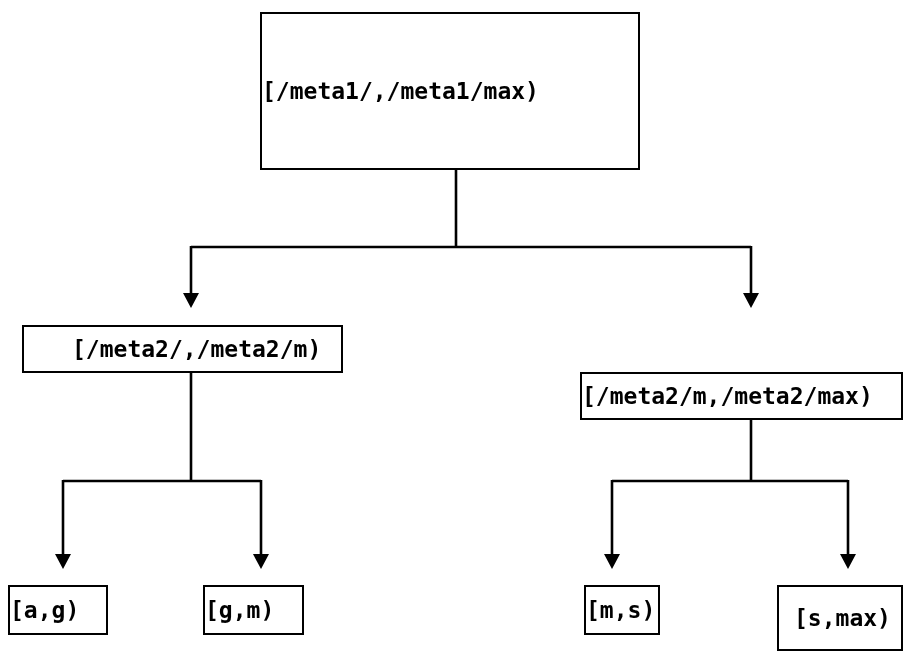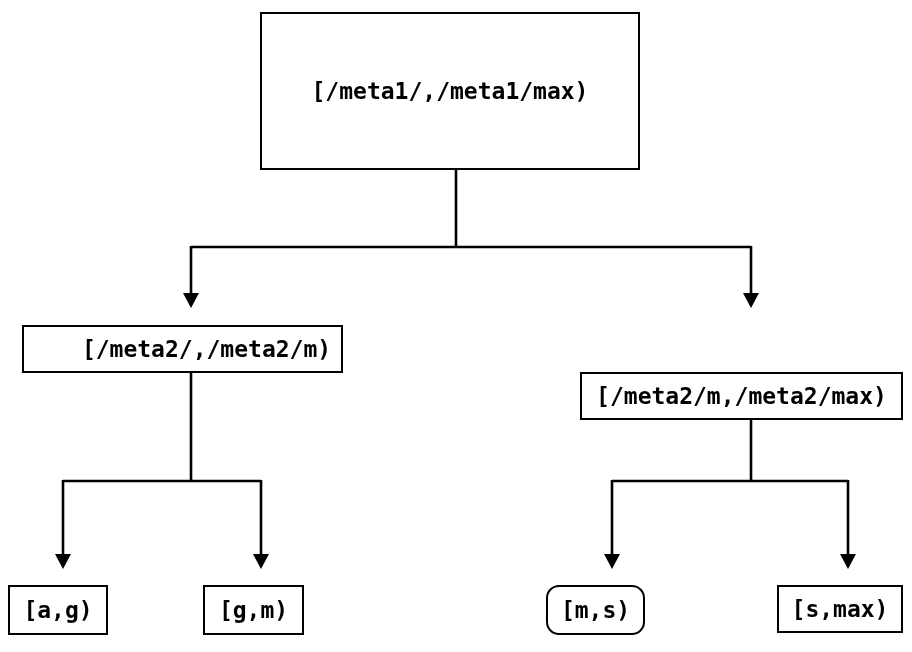--- a/index.html
+++ b/index.html
@@ -29,35 +29,35 @@
   }
   .edges polygon {
     fill: var(--line, #000000);
     stroke: none;
   }
   .node {
     position: absolute;
     box-sizing: border-box;
     display: flex;
     align-items: center;
-    justify-content: center;
+    justify-content: flex-start;
     border: 2.6px solid var(--box_border, #000000);
     background: #ffffff;
     color: var(--text, #000000);
     font-size: 23px;
     font-weight: bold;
     white-space: nowrap;
   }
   #node-root      { left: 260px; top: 12px;  width: 380px; height: 158px; }
   #node-mid-left  { left: 22px;  top: 325px; width: 321px; height: 48px; padding-left: 48px; }
   #node-mid-right { left: 580px; top: 325px; width: 323px; height: 48px; margin-top: 47px; }
   #node-leaf-ag   { left: 8px;   top: 585px; width: 100px; height: 50px; }
   #node-leaf-gm   { left: 203px; top: 585px; width: 101px; height: 50px; }
-  #node-leaf-ms   { left: 546px; top: 585px; width: 99px;  height: 50px; border-radius: 13px; }
-  #node-leaf-smax { left: 777px; top: 585px; width: 126px; height: 48px; }
+  #node-leaf-ms   { left: 584px; top: 585px; width: 76px;  height: 50px; }
+  #node-leaf-smax { left: 777px; top: 585px; width: 126px; height: 66px; padding-left: 15px; }
 </style>
 </head>
 <body>
 
 <div class="canvas">
 
   <svg class="edges" viewBox="0 0 912 652" xmlns="http://www.w3.org/2000/svg">
 
     <g>
       <path d="M456 170 V247"></path>

